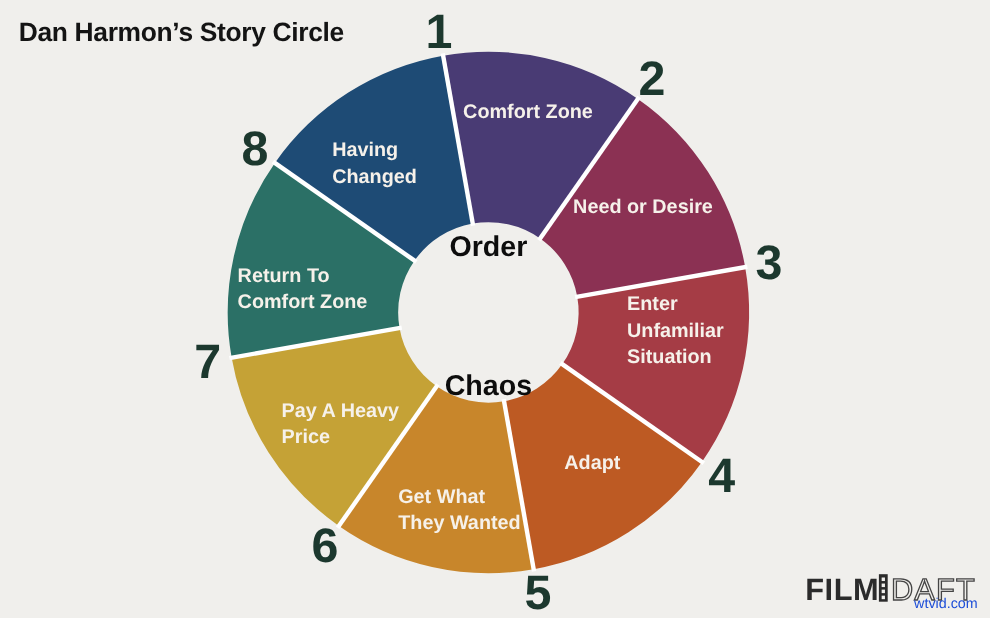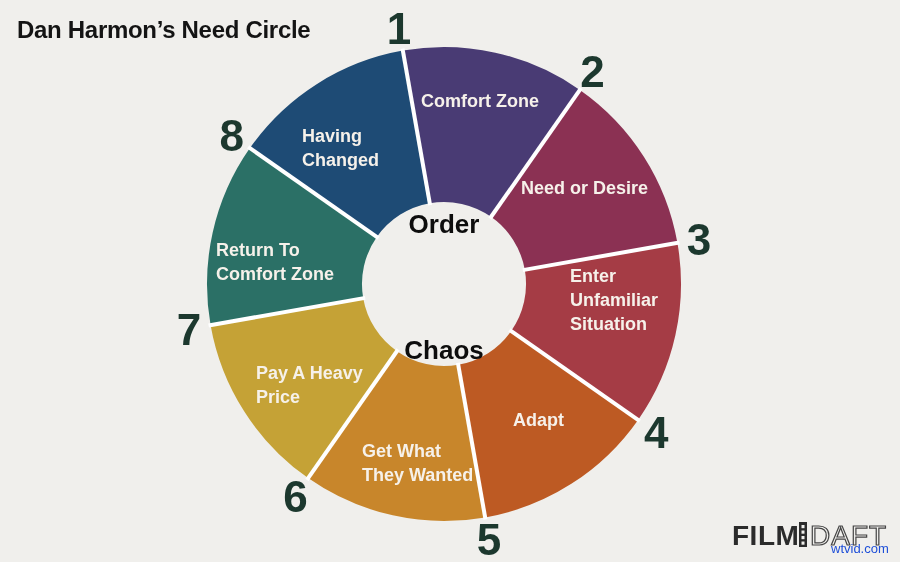--- a/index.html
+++ b/index.html
@@ -18,21 +18,21 @@
   .logo-bold{fill:#2b2b2b;font-size:28px;font-weight:bold;font-family:"Liberation Sans",sans-serif;letter-spacing:0.5px;}
   .logo-outline{fill:none;stroke:#454545;stroke-width:1.2;font-size:28px;font-weight:normal;
              font-family:"Liberation Sans",sans-serif;letter-spacing:1px;}
   .watermark{position:absolute;left:831px;top:541px;font-size:13px;color:#1d4ed8;}
 </style>
 </head>
 <body>
 
 <div class="stage">
 
-  <h1 class="title">Dan Harmon’s Need Circle</h1>
+  <h1 class="title">Dan Harmon’s Story Circle</h1>
 
   <svg id="wheel" width="900" height="562" viewBox="0 0 900 562">
     <g id="segments-group">
         <path d="M402.8,50.6 A237,237 0 0 1 579.9,89.9 L491,216.8 A82,82 0 0 0 429.8,203.2 Z" fill="#493b74"></path>
         <path d="M579.9,89.9 A237,237 0 0 1 677.4,242.8 L524.8,269.8 A82,82 0 0 0 491,216.8 Z" fill="#8b3153"></path>
         <path d="M677.4,242.8 A237,237 0 0 1 638.1,419.9 L511.2,331 A82,82 0 0 0 524.8,269.8 Z" fill="#a53c45"></path>
         <path d="M638.1,419.9 A237,237 0 0 1 485.2,517.4 L458.2,364.8 A82,82 0 0 0 511.2,331 Z" fill="#bd5a23"></path>
         <path d="M485.2,517.4 A237,237 0 0 1 308.1,478.1 L397,351.2 A82,82 0 0 0 458.2,364.8 Z" fill="#c8862b"></path>
         <path d="M308.1,478.1 A237,237 0 0 1 210.6,325.2 L363.2,298.2 A82,82 0 0 0 397,351.2 Z" fill="#c5a236"></path>
         <path d="M210.6,325.2 A237,237 0 0 1 249.9,148.1 L376.8,237 A82,82 0 0 0 363.2,298.2 Z" fill="#2b7066"></path>

